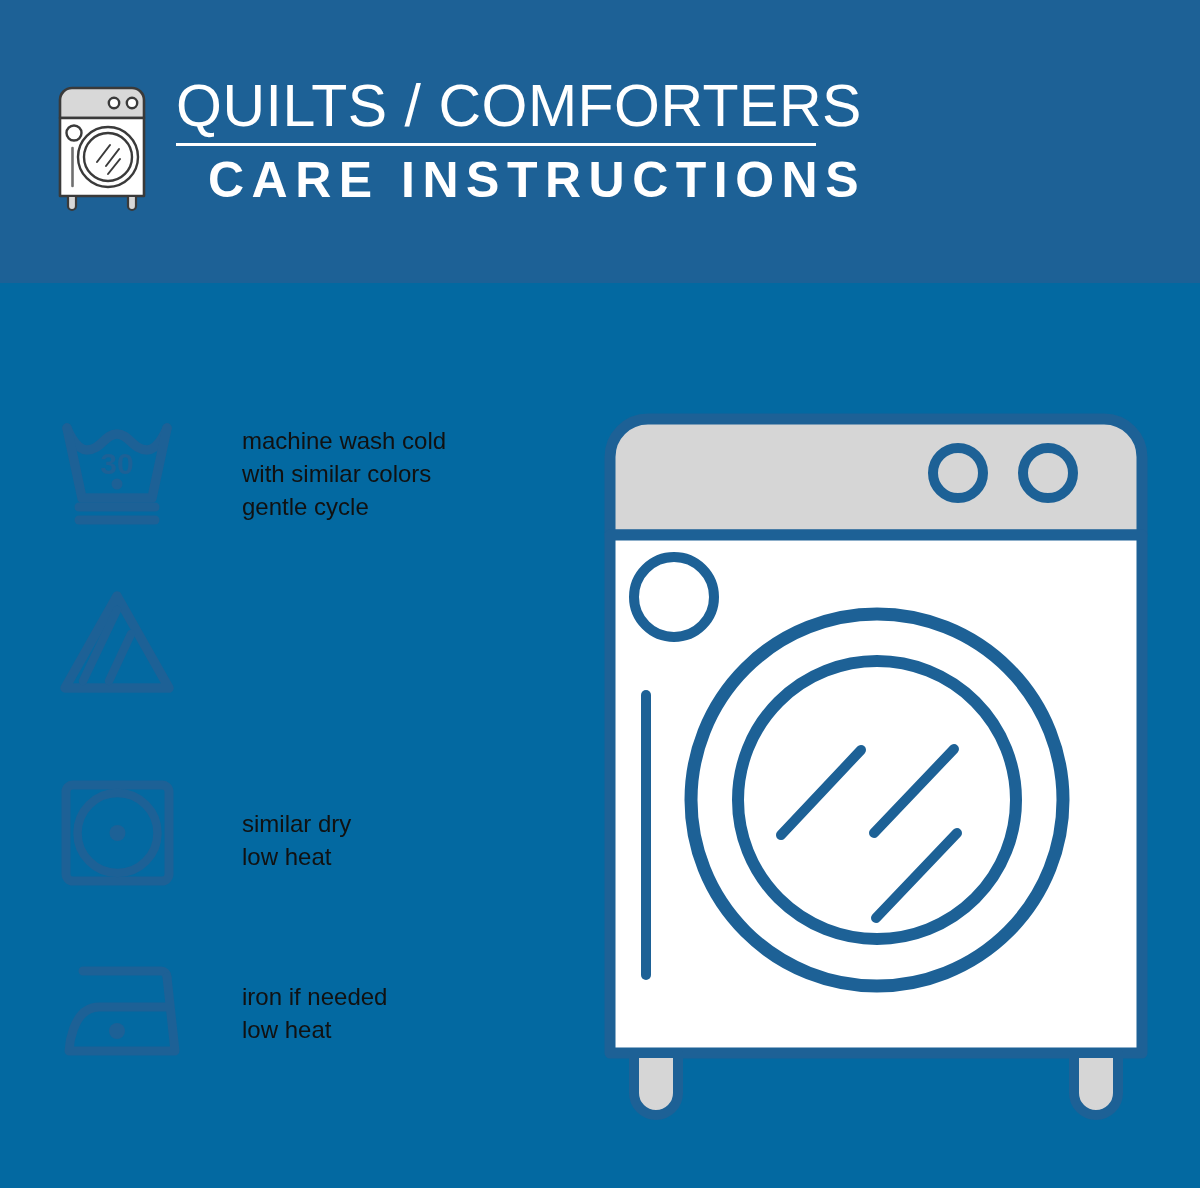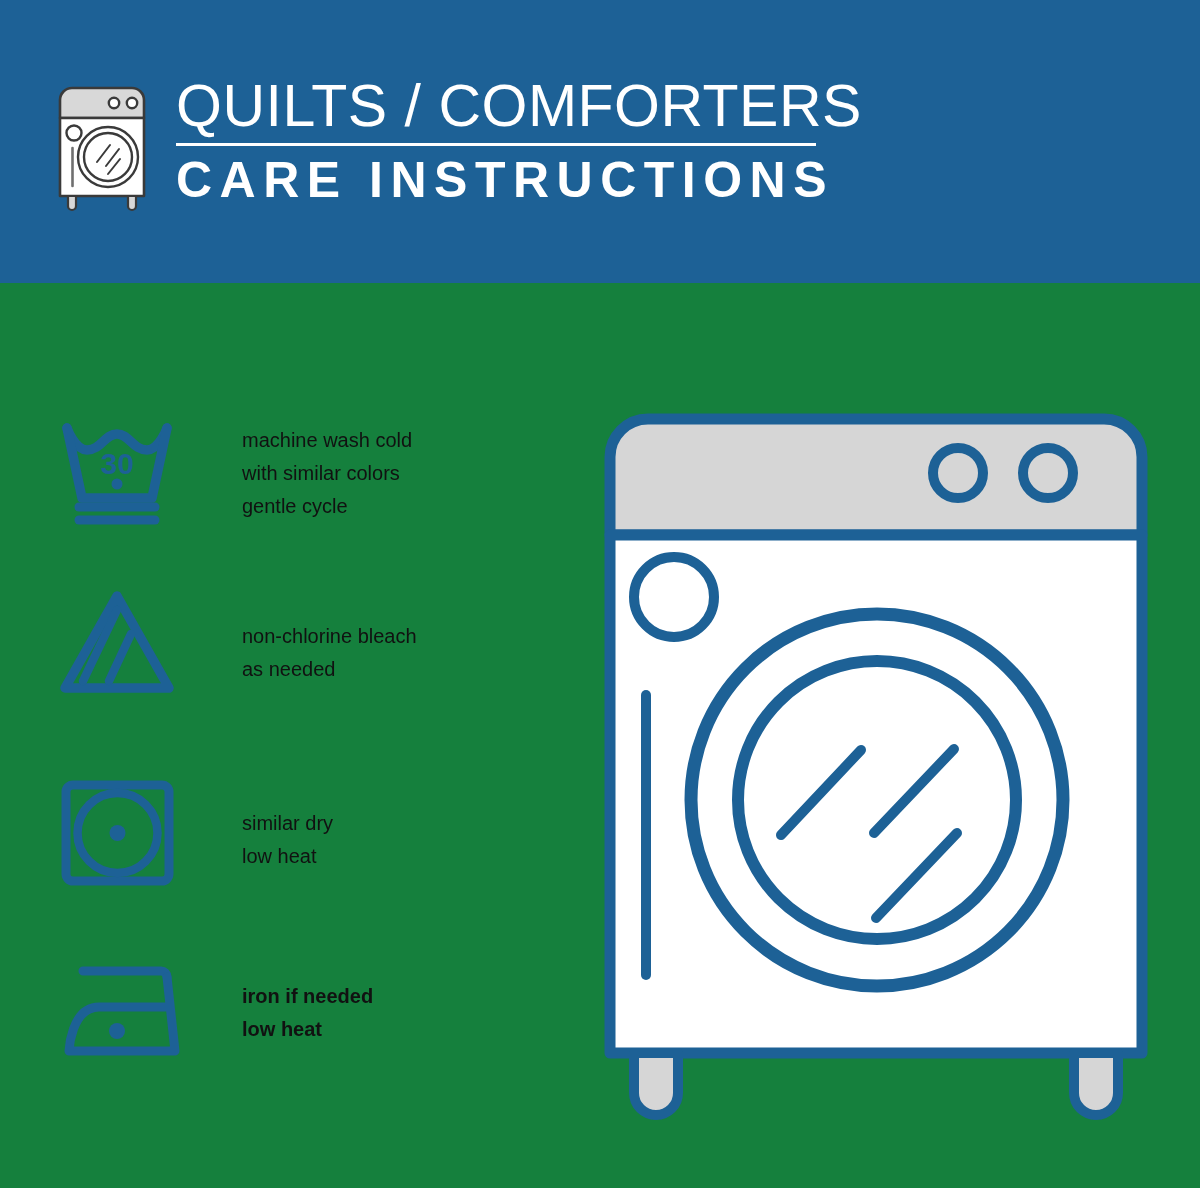--- a/index.html
+++ b/index.html
@@ -10,21 +10,21 @@
     width: 1200px;
     height: 1200px;
     background: #ffffff;
     font-family: "Liberation Sans", sans-serif;
     overflow: hidden;
   }
   .page {
     position: relative;
     width: 1200px;
     height: 1188px;
-    background: #15803d;
+    background: #0369a1;
   }
 
   
   .header {
     position: absolute;
     left: 0;
     top: 0;
     width: 1200px;
     height: 283px;
     background: #1d6196;
@@ -63,20 +63,21 @@
     margin: 5px 0 6px 0;
   }
   .title-line2 {
     color: #ffffff;
     font-size: 50px;
     line-height: 56px;
     font-weight: 700;
     letter-spacing: 7.5px;
     white-space: nowrap;
     font-family: "Liberation Sans", sans-serif;
+    margin-left: 32px;
   }
 
   
   .care-list {
     position: absolute;
     left: 0;
     top: 283px;
     width: 560px;
     height: 917px;
   }
@@ -96,30 +97,30 @@
     flex: 0 0 auto;
     width: 150px;
     margin-left: 55px;
     display: flex;
     justify-content: center;
     align-items: flex-start;
   }
   .care-text {
     margin-left: 37px;
     color: #111111;
-    font-size: 20px;
+    font-size: 24px;
     line-height: 33px;
     font-weight: 400;
     font-family: "Liberation Sans", sans-serif;
     white-space: pre-line;
   }
   .care-row.r0 .care-text { padding-top: 8px; }
   .care-row.r1 .care-text { padding-top: 32px; }
   .care-row.r2 .care-text { padding-top: 30px; }
-  .care-row.r3 .care-text { padding-top: 25px; font-weight: bold; }
+  .care-row.r3 .care-text { padding-top: 25px; }
 
   
   .washer-wrap {
     position: absolute;
     left: 596px;
     top: 405px;
     width: 560px;
     height: 710px;
   }
 
@@ -197,22 +198,20 @@
     <div class="care-row r1">
       <div class="care-icon">
         <svg width="146" height="112" viewBox="0 0 146 112" fill="none">
 
           <path d="M60 8 L112 100 L8 100 Z" stroke="#1d6196" stroke-width="9.5" stroke-linejoin="round" fill="none"></path>
 
           <line x1="60" y1="22" x2="26" y2="93" stroke="#1d6196" stroke-width="8.5" stroke-linecap="round"></line>
           <line x1="74" y1="46" x2="52" y2="93" stroke="#1d6196" stroke-width="8.5" stroke-linecap="round"></line>
         </svg>
       </div>
-      <div class="care-text">non-chlorine bleach
-as needed</div>
     </div>
 
     <div class="care-row r2">
       <div class="care-icon">
         <svg width="146" height="112" viewBox="0 0 146 112" fill="none">
           <rect x="9" y="8" width="103" height="96" rx="7" ry="7" stroke="#1d6196" stroke-width="9" fill="none"></rect>
           <circle cx="60.5" cy="56" r="40" stroke="#1d6196" stroke-width="8.5" fill="none"></circle>
           <circle cx="60.5" cy="56" r="8" fill="#1d6196"></circle>
         </svg>
       </div>

